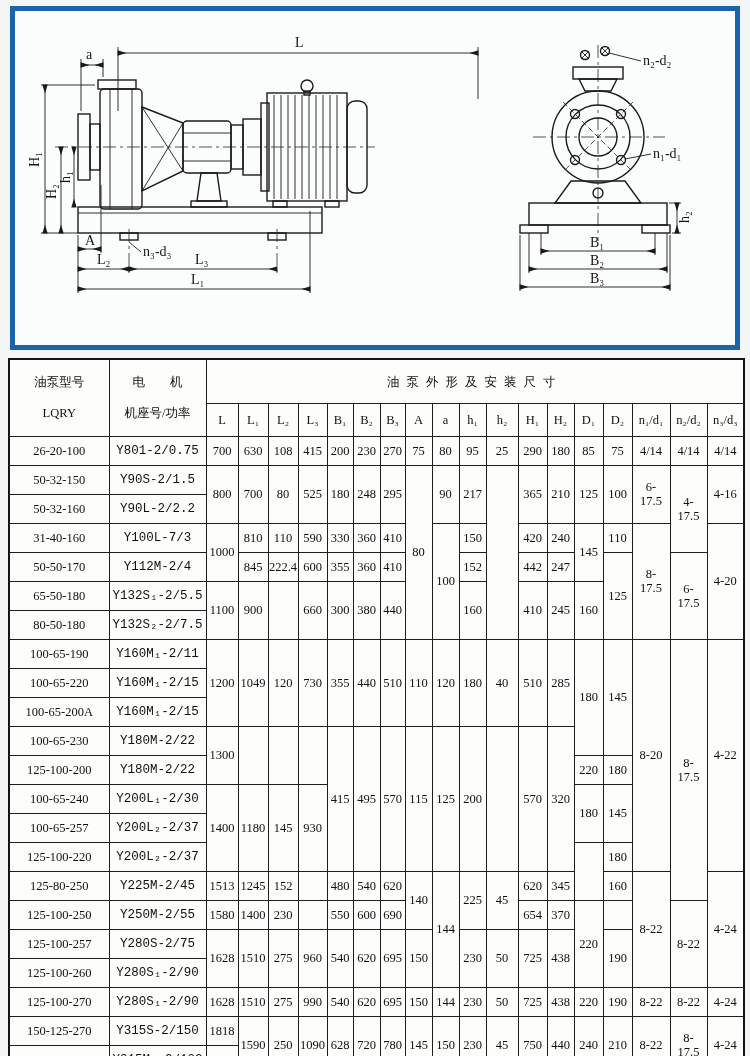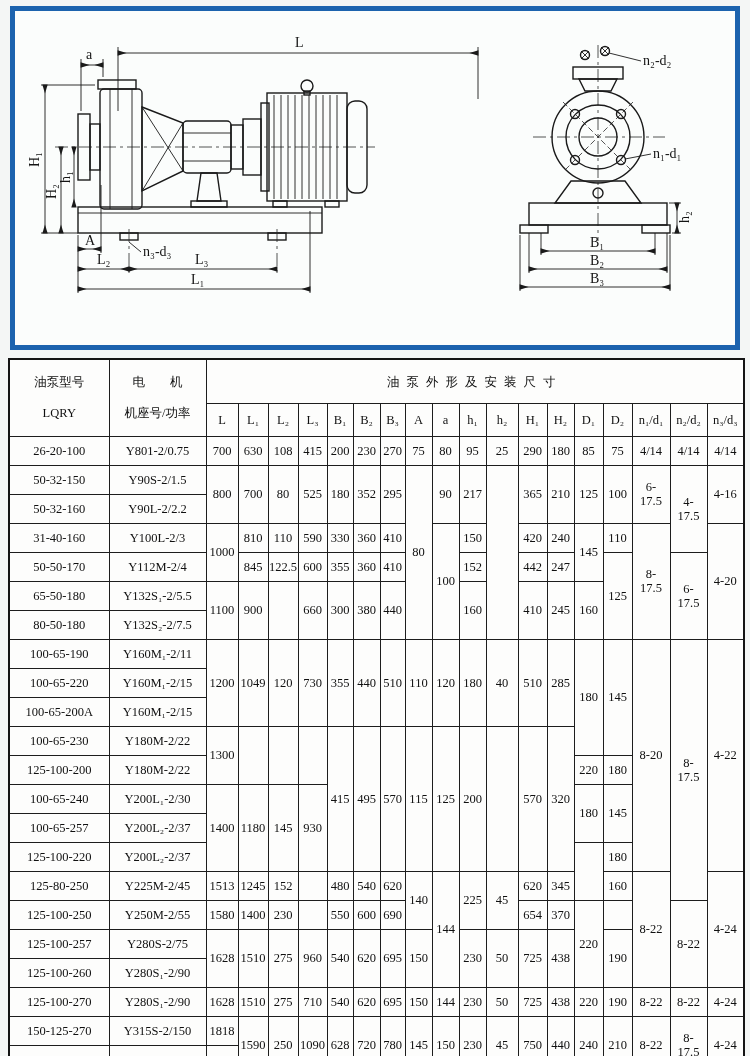--- a/index.html
+++ b/index.html
@@ -32,21 +32,21 @@
     white-space:pre-line; overflow:hidden;
   }
   thead tr.hr1 { height:32px; }
   thead tr.hr2 { height:23px; }
   tbody tr { height:29px; }
   td.hd-model, td.hd-motor { font-size:15px; }
   td.hd-model div, td.hd-motor div { line-height:1.35; }
   td.hd-span { font-size:15px; letter-spacing:7px; }
   td.dim-h { font-size:13px; }
   td.model { text-align:left; padding-left:9px; font-size:13.5px;margin-top:16px; }
-  td.motor { text-align:left; padding-left:5px; font-size:13.5px; }
+  td.motor { text-align:left; padding-left:5px; font-size:13.5px;font-family:Liberation Mono, monospace; }
   td.vtop { vertical-align:top; padding-top:2px; }
 </style>
 </head>
 <body>
 
 <div class="diagram-box">
   <svg viewBox="0 0 720 334">
     <defs>
       <marker id="ar" markerWidth="11" markerHeight="8" refX="10" refY="4" orient="auto-start-reverse">
         <path d="M0.5,4 L10.5,1 L10.5,7 z" fill="#1a1a1a"></path>
@@ -271,21 +271,21 @@
         <td class="num">4/14</td>
       </tr>
       <tr>
         <td class="model">50-32-150</td>
         <td class="motor">Y90S-2/1.5</td>
         <td class="num" rowspan="2">800</td>
         <td class="num" rowspan="2">700</td>
         <td class="num" rowspan="2">80</td>
         <td class="num" rowspan="2">525</td>
         <td class="num" rowspan="2">180</td>
-        <td class="num" rowspan="2">352</td>
+        <td class="num" rowspan="2">248</td>
         <td class="num" rowspan="2">295</td>
         <td class="num" rowspan="6">80</td>
         <td class="num" rowspan="2">90</td>
         <td class="num" rowspan="2">217</td>
         <td class="num" rowspan="6"></td>
         <td class="num" rowspan="2">365</td>
         <td class="num" rowspan="2">210</td>
         <td class="num" rowspan="2">125</td>
         <td class="num" rowspan="2">100</td>
         <td class="num" rowspan="2">6-
@@ -293,21 +293,21 @@
         <td class="num" rowspan="3">4-
 17.5</td>
         <td class="num" rowspan="2">4-16</td>
       </tr>
       <tr>
         <td class="model">50-32-160</td>
         <td class="motor">Y90L-2/2.2</td>
       </tr>
       <tr>
         <td class="model">31-40-160</td>
-        <td class="motor">Y100L-2/3</td>
+        <td class="motor">Y100L-7/3</td>
         <td class="num" rowspan="2">1000</td>
         <td class="num">810</td>
         <td class="num">110</td>
         <td class="num">590</td>
         <td class="num">330</td>
         <td class="num">360</td>
         <td class="num">410</td>
         <td class="num" rowspan="4">100</td>
         <td class="num">150</td>
         <td class="num">420</td>
@@ -315,21 +315,21 @@
         <td class="num" rowspan="2">145</td>
         <td class="num">110</td>
         <td class="num" rowspan="4">8-
 17.5</td>
         <td class="num" rowspan="4">4-20</td>
       </tr>
       <tr>
         <td class="model">50-50-170</td>
         <td class="motor">Y112M-2/4</td>
         <td class="num">845</td>
-        <td class="num">122.5</td>
+        <td class="num">222.4</td>
         <td class="num">600</td>
         <td class="num">355</td>
         <td class="num">360</td>
         <td class="num">410</td>
         <td class="num">152</td>
         <td class="num">442</td>
         <td class="num">247</td>
         <td class="num" rowspan="3">125</td>
         <td class="num" rowspan="3">6-
 17.5</td>
@@ -483,21 +483,21 @@
       <tr>
         <td class="model">125-100-260</td>
         <td class="motor">Y280S₁-2/90</td>
       </tr>
       <tr>
         <td class="model">125-100-270</td>
         <td class="motor">Y280S₁-2/90</td>
         <td class="num">1628</td>
         <td class="num">1510</td>
         <td class="num">275</td>
-        <td class="num">710</td>
+        <td class="num">990</td>
         <td class="num">540</td>
         <td class="num">620</td>
         <td class="num">695</td>
         <td class="num">150</td>
         <td class="num">144</td>
         <td class="num">230</td>
         <td class="num">50</td>
         <td class="num">725</td>
         <td class="num">438</td>
         <td class="num">220</td>

